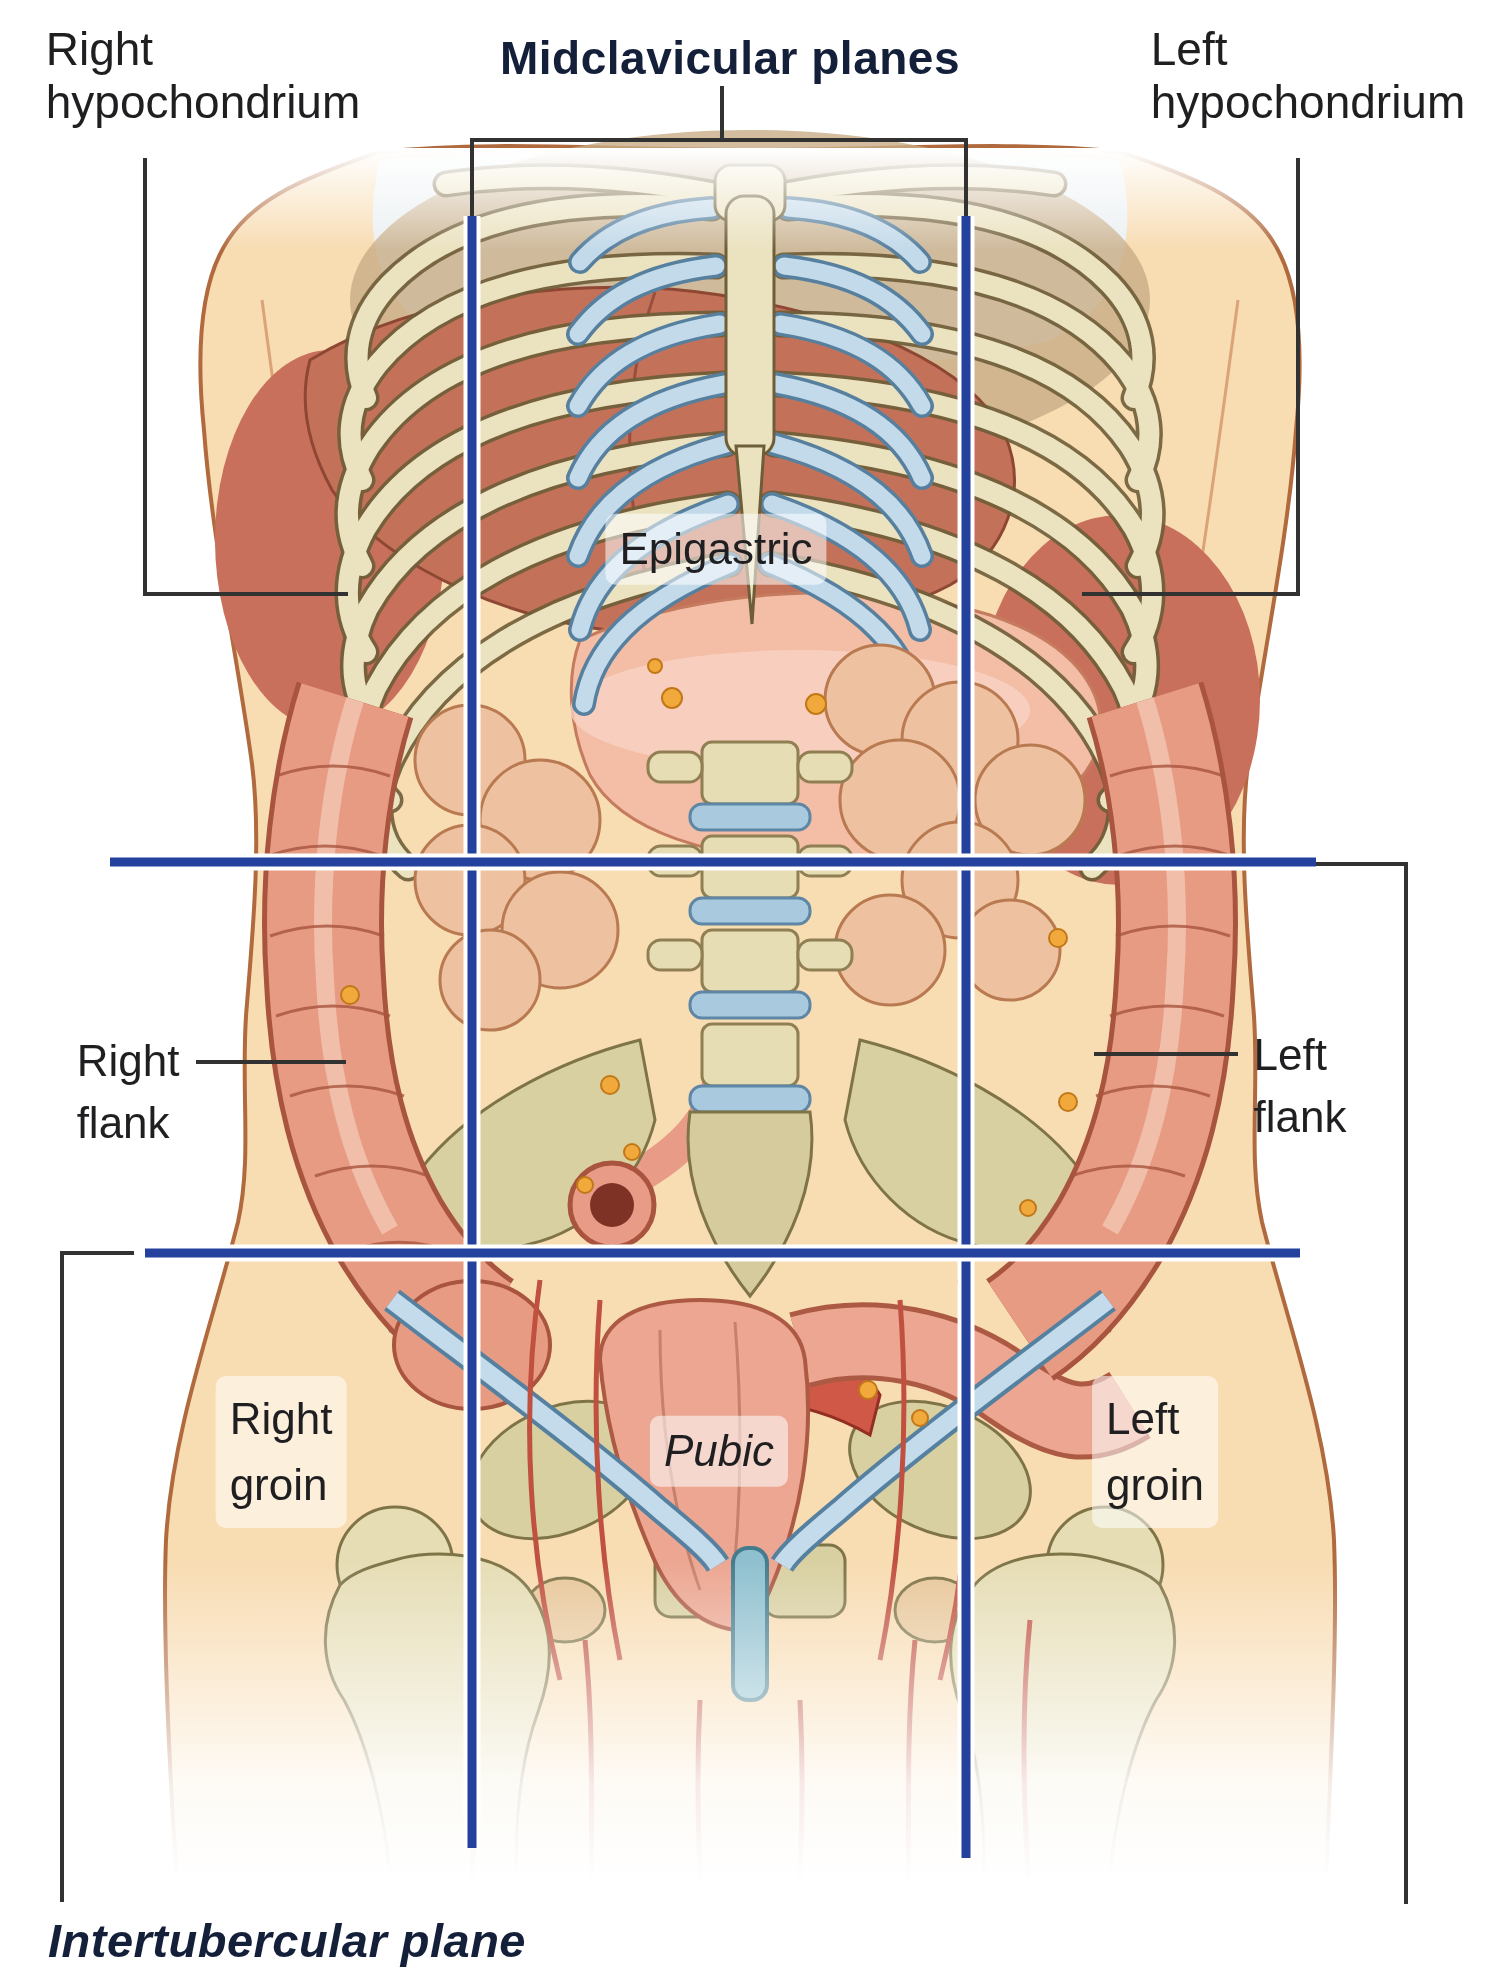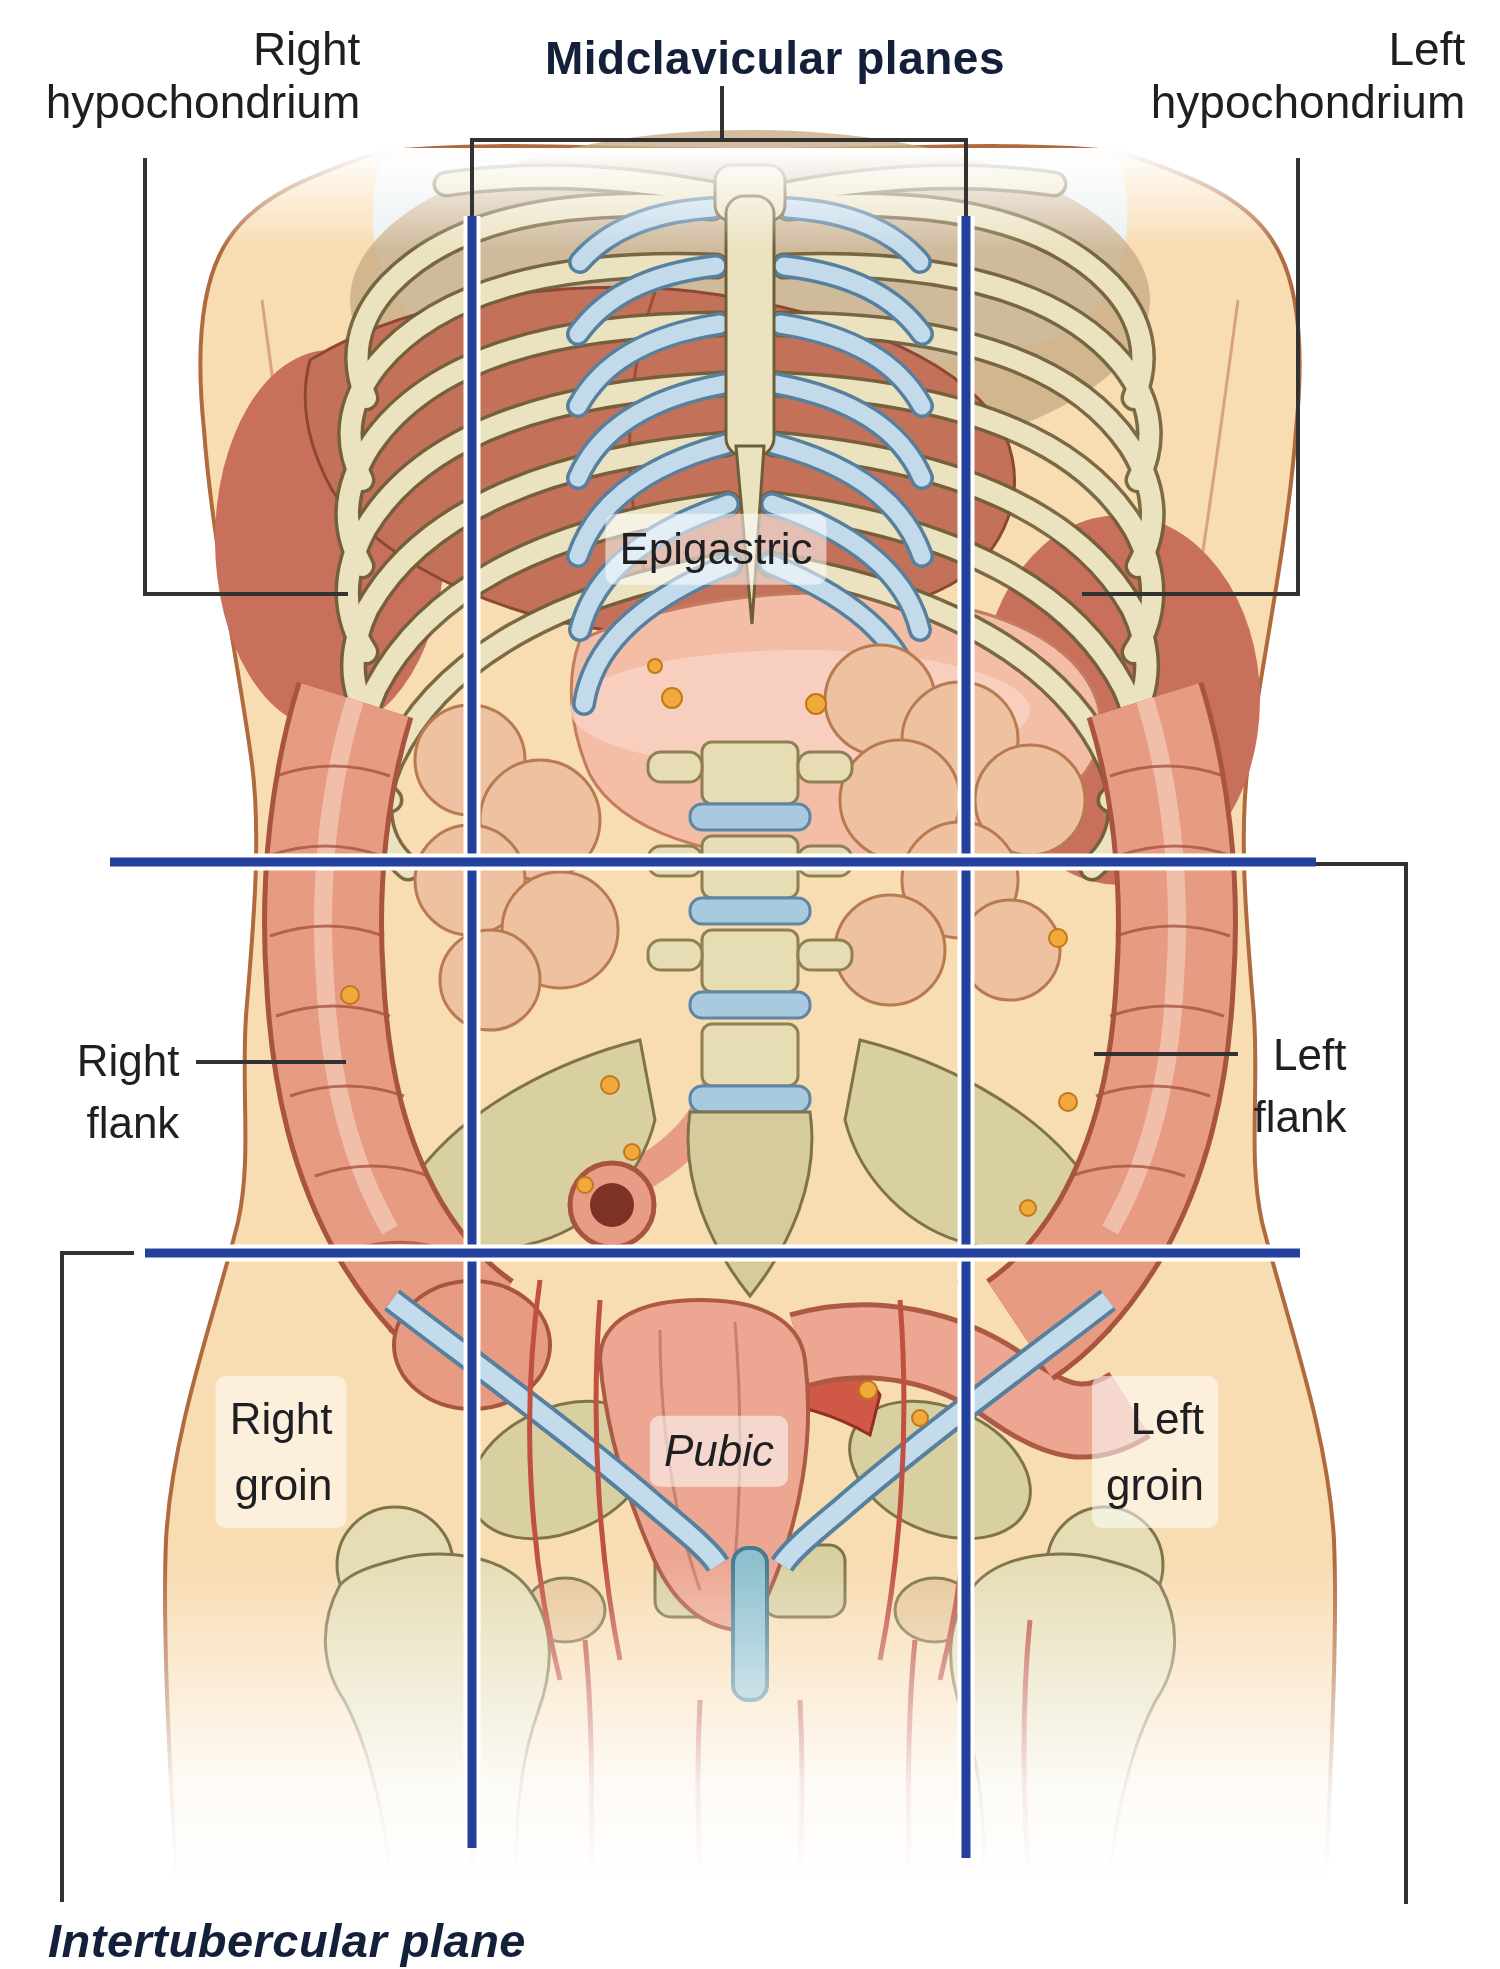--- a/index.html
+++ b/index.html
@@ -1,19 +1,19 @@
 <!DOCTYPE html>
 <html><head>
 <meta charset="utf-8">
 <style>
   html,body{margin:0;padding:0;background:#fff;}
   #stage{position:relative;width:1500px;height:1969px;background:#fff;overflow:hidden;
          font-family:"Liberation Sans",sans-serif;}
   #art{position:absolute;left:0;top:0;}
-  .lbl{position:absolute;transform:translate(-50%,-50%);text-align:right;
+  .lbl{position:absolute;transform:translate(-50%,-50%);text-align:left;
        font-size:44px;color:#1f1f22;white-space:nowrap;line-height:1.15;}
   .two{line-height:56px;}
   .top2{line-height:53px;font-size:46px;}
   .flank{line-height:62px;}
   .groin{line-height:66px;}
   .boxed{background:rgba(255,255,255,0.55);padding:10px 14px;border-radius:10px;}
   .plane-title{font-weight:bold;font-size:47px;color:#14203a;letter-spacing:0.5px;}
 </style>
 </head>
 <body>
@@ -306,21 +306,21 @@
     <path d="M134,1253 H62 V1902"></path>
     <path d="M1316,864 H1406 V1904"></path>
   </g>
 </svg>
 
 <div class="lbl two top2" style="left:203px;top:76px;">
   <span>Right</span><br>
   <span>hypochondrium</span>
 </div>
 
-<div class="lbl plane-title" style="left:730px;top:58px;font-size:46px;margin-left:45px;">Midclavicular planes</div>
+<div class="lbl plane-title" style="left:730px;top:58px;font-size:46px;">Midclavicular planes</div>
 
 <div class="lbl two top2" style="left:1308px;top:76px;">
   <span>Left</span><br>
   <span>hypochondrium</span>
 </div>
 
 <div class="lbl boxed" style="left:716px;top:549px;">Epigastric</div>
 
 <div class="lbl two flank" style="left:128px;top:1092px;">
   <span>Right</span><br>

